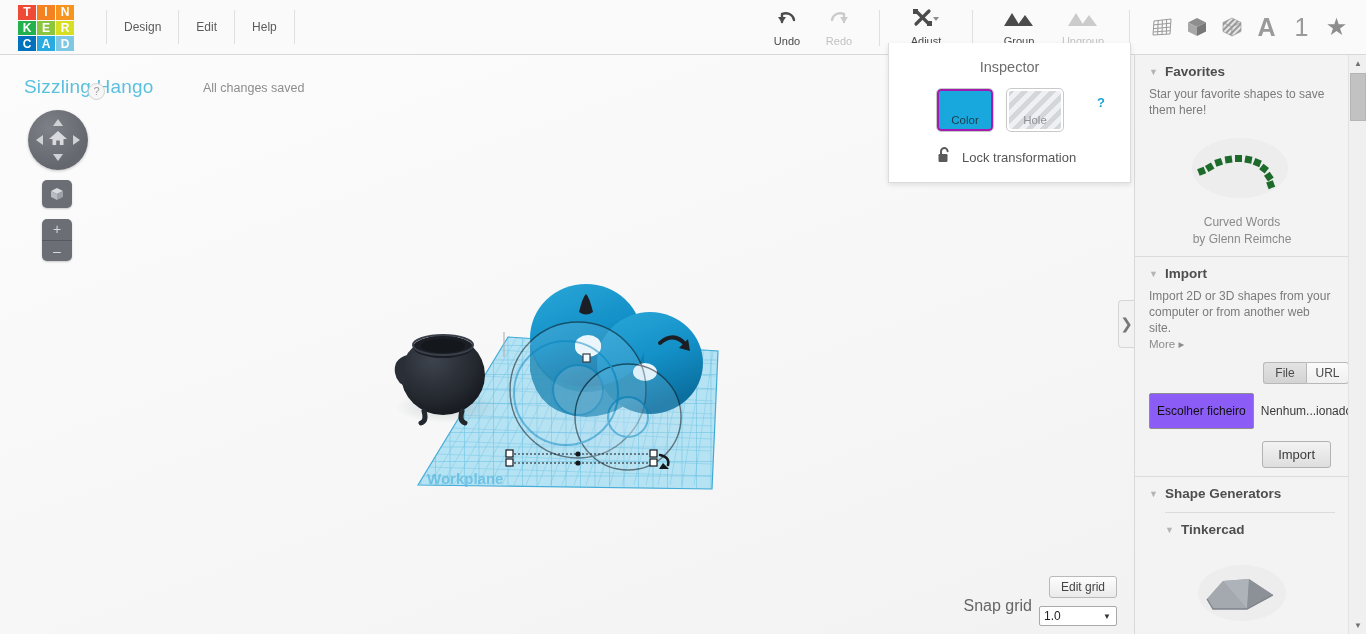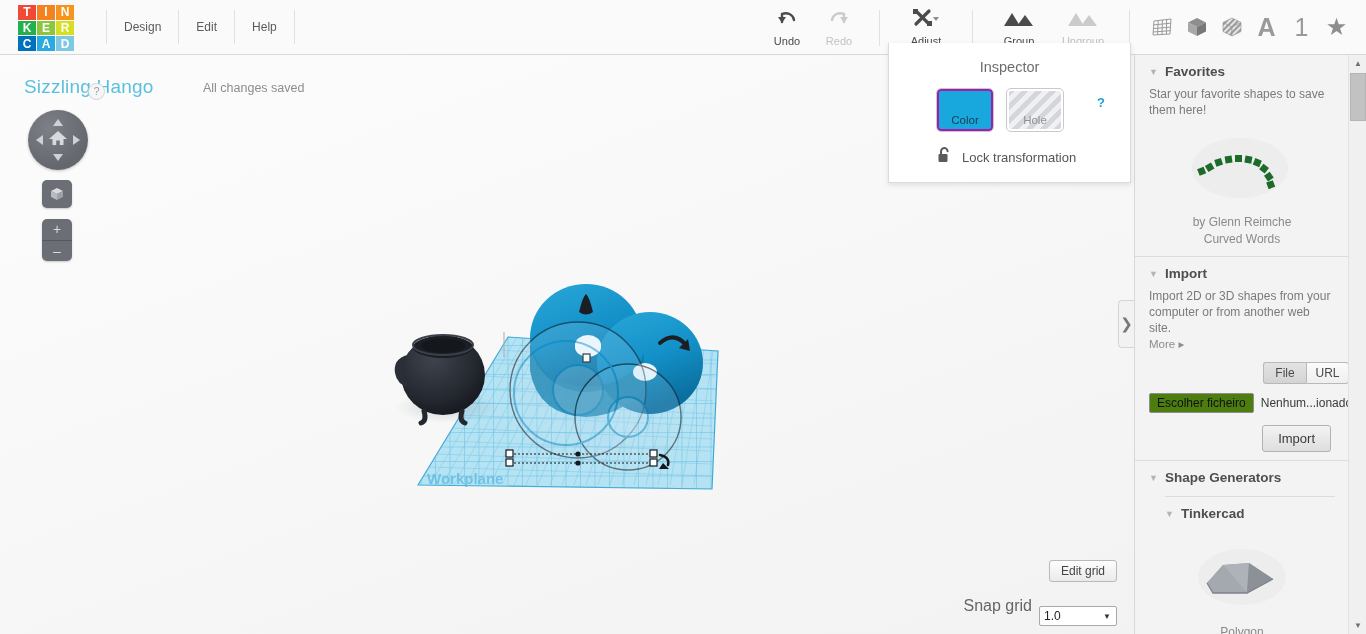--- a/index.html
+++ b/index.html
@@ -96,21 +96,21 @@
     display: flex; flex-direction: column;
   }
   .zoomgrp div {
     flex: 1; color: #d8dadd; font-size: 14px; display: flex;
     align-items: center; justify-content: center;
   }
   .zoomgrp div:first-child { border-bottom: 1px solid #565961; }
 
   
   .editgrid {
-    position: absolute; right: 17px; bottom: 52px;
+    position: absolute; right: 17px; bottom: 36px;
     font-size: 12px; color: #444; padding: 3px 11px;
     background: linear-gradient(#fdfdfd,#eaeaea); border: 1px solid #b9b9b9;
     border-radius: 3px;
   }
   .snapwrap {
     position: absolute; right: 17px; bottom: 8px;
     display: flex; align-items: center;
   }
   .snaplabel { font-size: 16px; color: #666; margin-right: 7px; }
   .snapsel {
@@ -180,21 +180,21 @@
   .seg div {
     width: 43px; height: 22px; font-size: 12px; color: #4a4a4a;
     display: flex; align-items: center; justify-content: center;
     border: 1px solid #b8b8b8;
   }
   .seg .s1 { background: linear-gradient(#e3e3e3,#d3d3d3); border-radius: 3px 0 0 3px; border-right: none; }
   .seg .s2 { background: linear-gradient(#fbfbfb,#efefef); border-radius: 0 3px 3px 0; }
 
   .filerow { display: flex; align-items: center; margin-top: 9px; padding-left: 14px; }
   .filebtn {
-    font-size: 12px; color: #111; padding: 2px 7px; background: #4d7c0f;
+    font-size: 12px; color: #111; padding: 10px 7px; background: #8b5cf6;
     border: 1px solid #8e8e8e; border-radius: 2px; white-space: nowrap;
   }
   .filetext { font-size: 12px; color: #3a3a3a; margin-left: 7px; white-space: nowrap; }
 
   .importbtn-row { display: flex; justify-content: flex-end; padding-right: 18px; margin-top: 12px; }
   .importbtn {
     font-size: 13px; color: #3a3a3a; padding: 5px 15px;
     background: linear-gradient(#f3f3f3,#dedede); border: 1px solid #b2b2b2;
     border-radius: 3px;
   }
@@ -510,22 +510,22 @@
             <rect x="53" y="29" width="7" height="7"></rect>
             <rect x="63" y="30" width="7" height="7" transform="rotate(10 66 33)"></rect>
             <rect x="72" y="33" width="7" height="7" transform="rotate(22 75 36)"></rect>
             <rect x="79" y="39" width="7" height="7" transform="rotate(38 82 42)"></rect>
             <rect x="84" y="47" width="7" height="7" transform="rotate(55 87 50)"></rect>
             <rect x="86" y="55" width="7" height="7" transform="rotate(70 89 58)"></rect>
           </g>
         </svg>
       </div>
       <div class="thumb-cap">
+        <div>Curved Words</div>
         <div>by Glenn Reimche</div>
-        <div>Curved Words</div>
       </div>
 
       <div class="divider"></div>
 
       <div class="sec-head">
         <span class="caret">▼</span>
         <span>Import</span>
       </div>
       <div class="sec-text">Import 2D or 3D shapes from your computer or from another web site.</div>
       <div class="more">More ▸</div>

